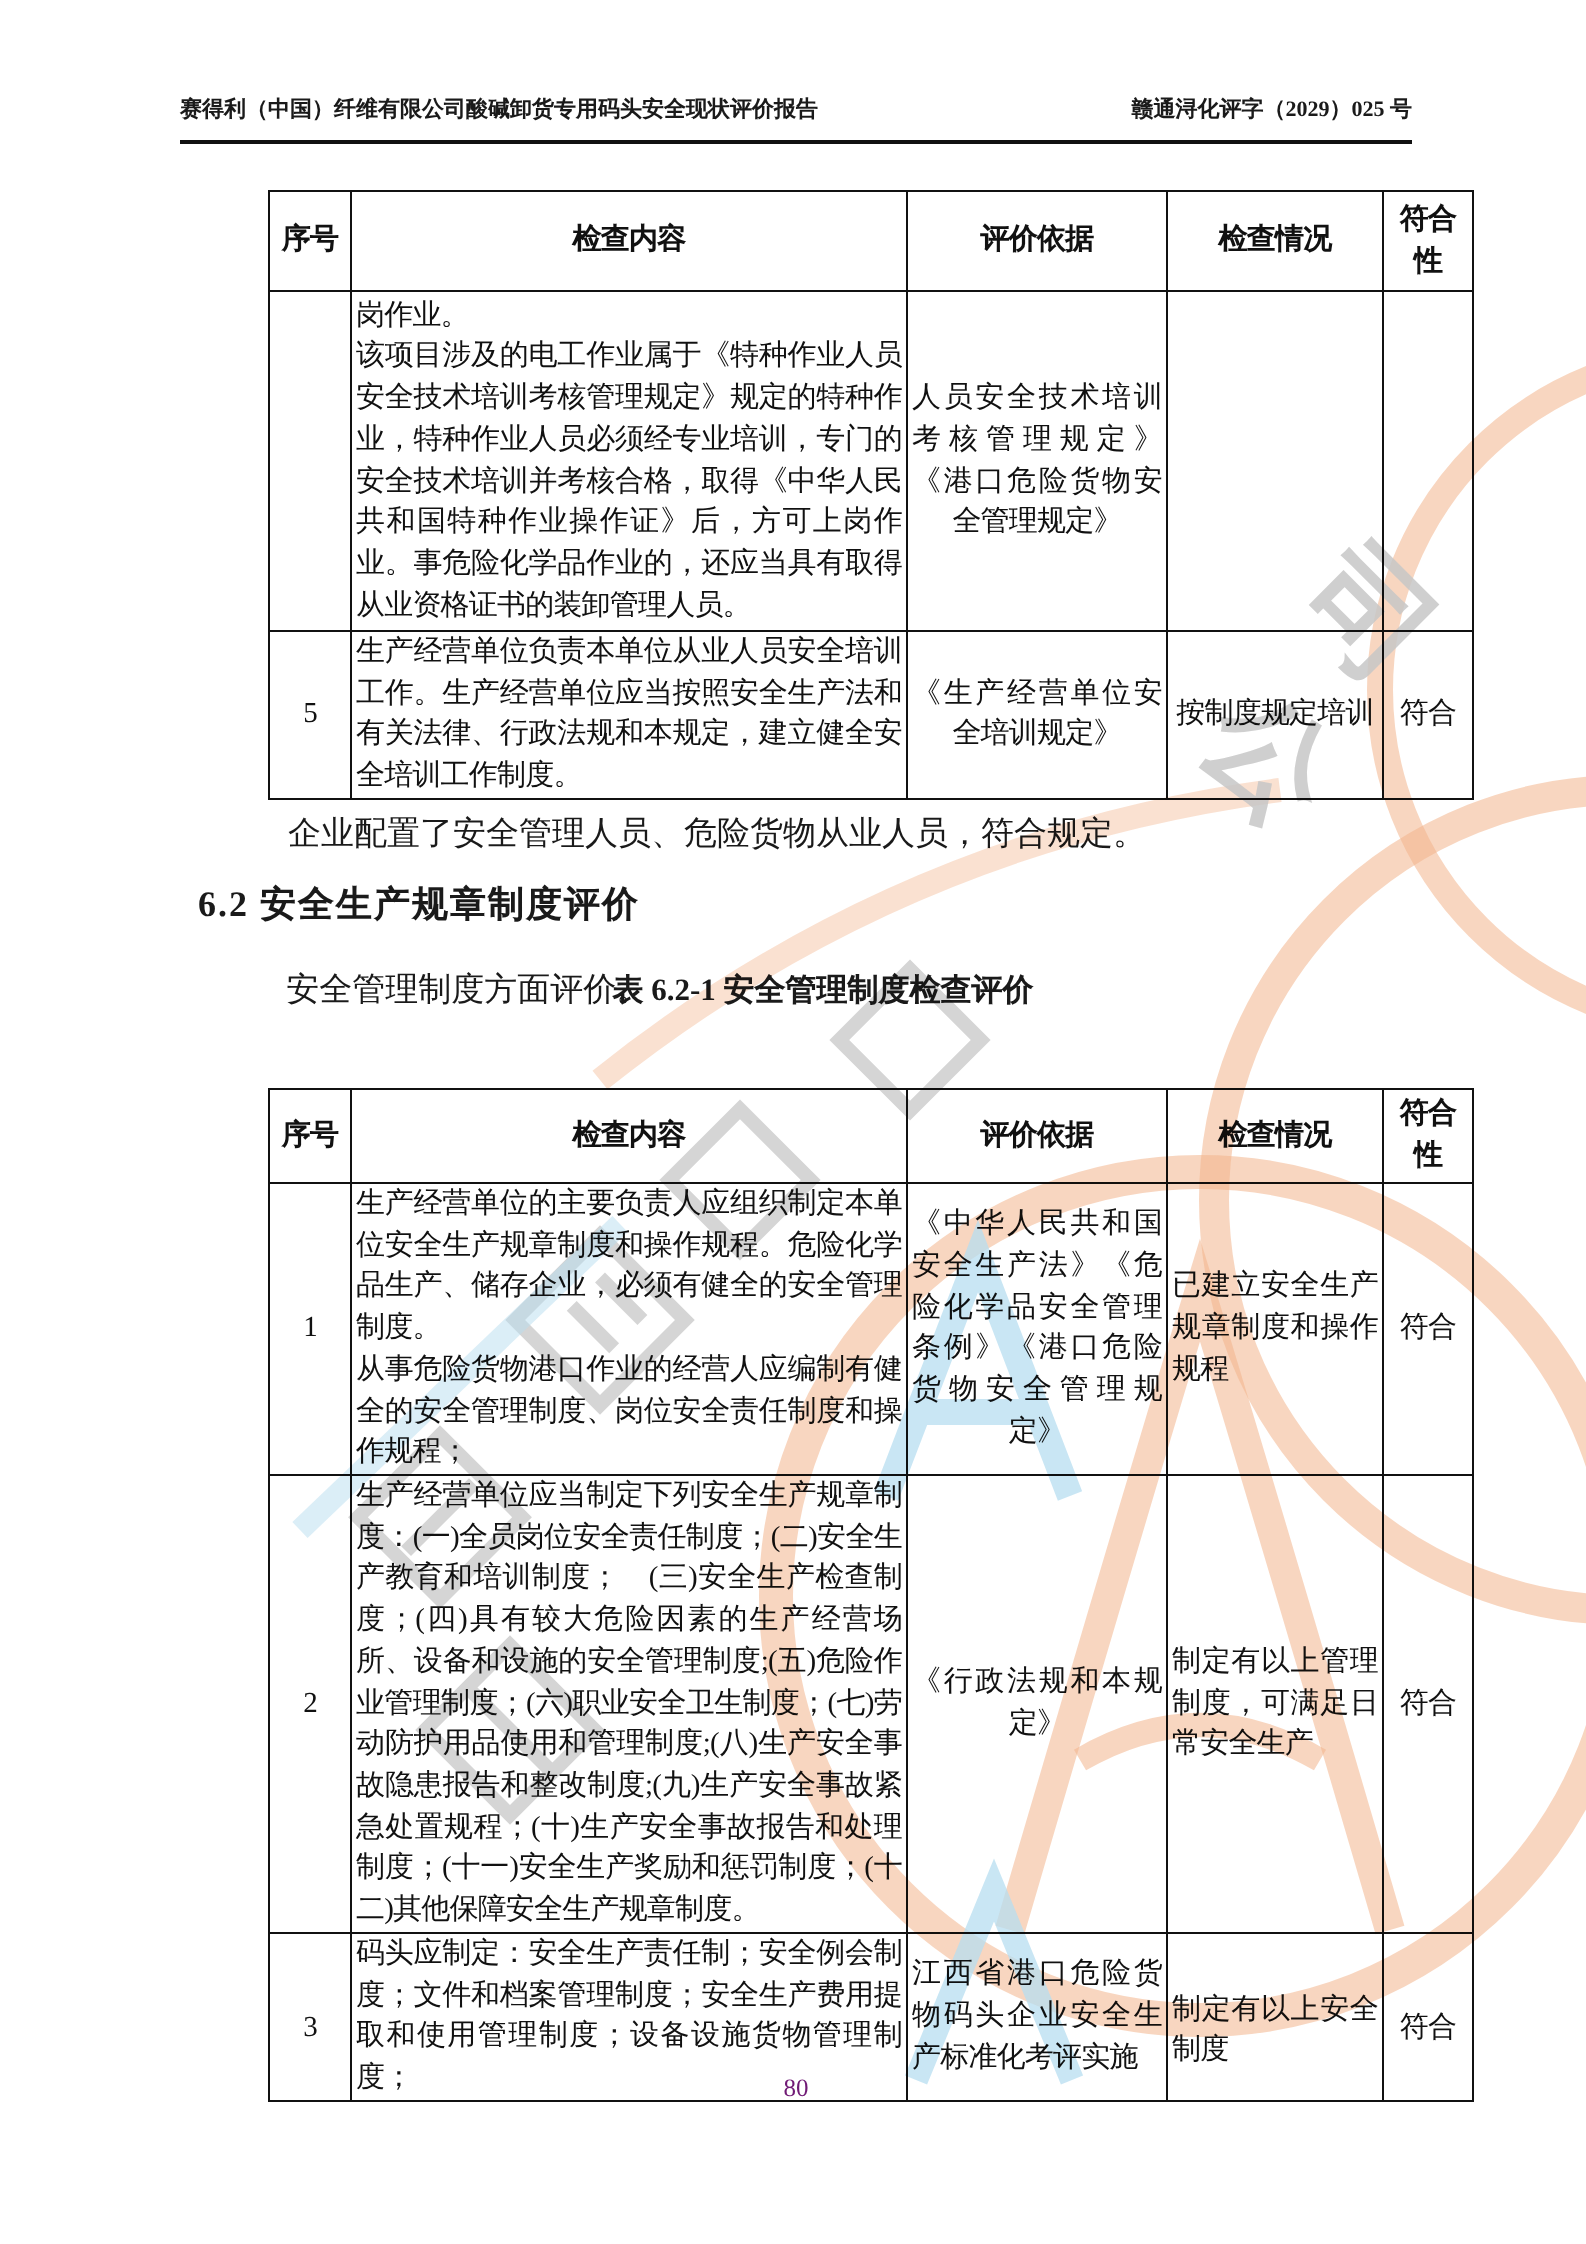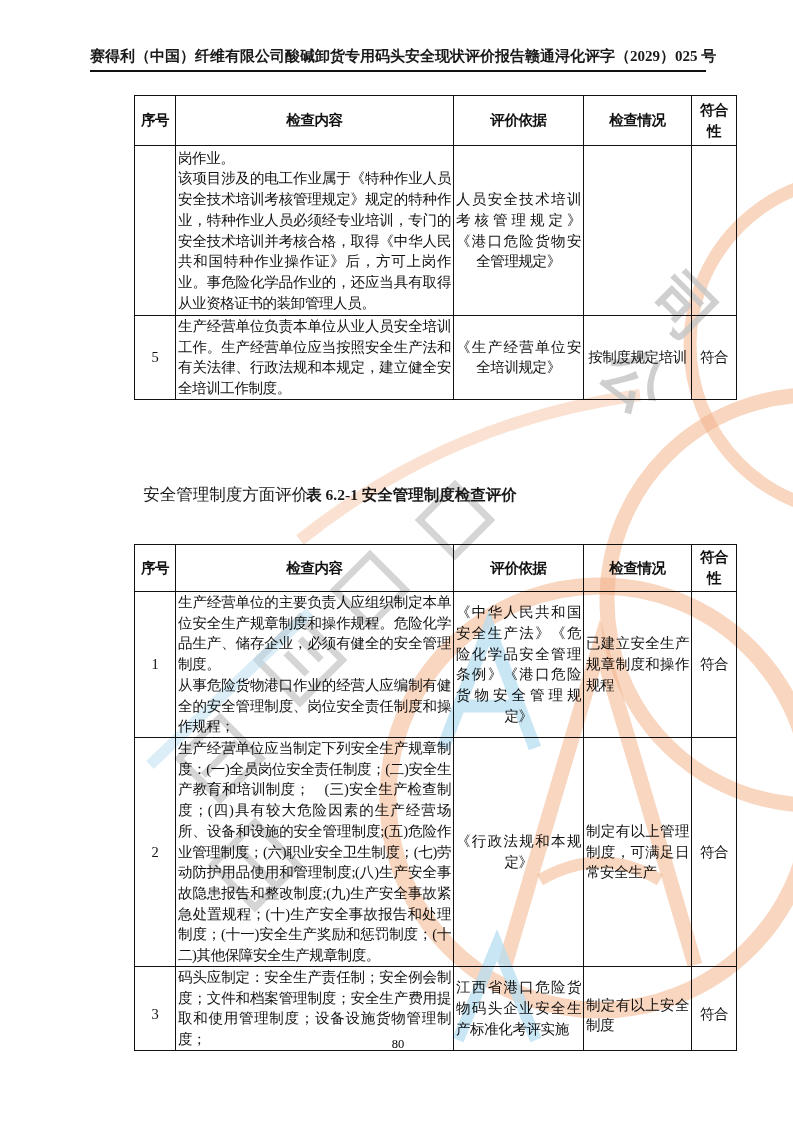--- a/index.html
+++ b/index.html
@@ -6,21 +6,21 @@
   .page{
     position:relative;width:793px;height:1122px;margin:0 auto;
     background:#ffffff;overflow:hidden;
     font-family:"Liberation Serif","DejaVu Serif",serif;color:#1a1a1a;
   }
   
   .hdr{
     position:absolute;top:47px;left:90px;width:616px;height:23px;
     border-bottom:2.5px solid #111;
     display:flex;justify-content:space-between;align-items:flex-start;
-    font-size:15px;font-weight:bold;white-space:nowrap;
+    font-size:11px;font-weight:bold;white-space:nowrap;
   }
   
   .doc-table{
     border-collapse:collapse;table-layout:fixed;width:602px;
     font-size:14.5px;line-height:20.7px;letter-spacing:-0.4px;color:#111;margin-left:24px;
   }
   .doc-table col.c-no{width:41px}
   .doc-table col.c-content{width:278px}
   .doc-table col.c-basis{width:130px}
   .doc-table col.c-situation{width:108px}
@@ -49,21 +49,21 @@
   .sec-heading{
     position:absolute;top:440px;left:99px;
     font-size:18px;font-weight:bold;letter-spacing:1px;
   }
   .tbl-caption{
     position:absolute;top:485px;left:111px;width:601px;
     text-align:center;font-size:15.5px;font-weight:bold;
   }
   .page-num{
     position:absolute;top:1037px;left:90px;width:616px;
-    text-align:center;font-size:12.5px;color:#000000;
+    text-align:center;font-size:12.5px;color:#701a75;
   }
   
   .watermark{
     position:absolute;top:0;left:0;width:793px;height:1122px;
     pointer-events:none;mix-blend-mode:multiply;z-index:4;
   }
 </style>
 </head>
 <body>
 
@@ -140,20 +140,22 @@
     <tr class="h83">
       <td class="cell-no">5</td>
       <td class="cell-content">生产经营单位负责本单位从业人员安全培训工作。生产经营单位应当按照安全生产法和有关法律、行政法规和本规定，建立健全安全培训工作制度。</td>
       <td class="cell-basis">《生产经营单位安全培训规定》</td>
       <td class="cell-situation" style="text-align:center">按制度规定培训</td>
       <td class="cell-conf">符合</td>
     </tr>
   </tbody>
     </table>
 
+  <div class="para para1">企业配置了安全管理人员、危险货物从业人员，符合规定。</div>
+  <div class="sec-heading">6.2 安全生产规章制度评价</div>
   <div class="para para2">安全管理制度方面评价。</div>
   <div class="tbl-caption">表 6.2-1 安全管理制度检查评价</div>
 
   <table class="doc-table tbl2">
     <colgroup>
         <col class="c-no">
         <col class="c-content">
         <col class="c-basis">
         <col class="c-situation">
         <col class="c-conf">

